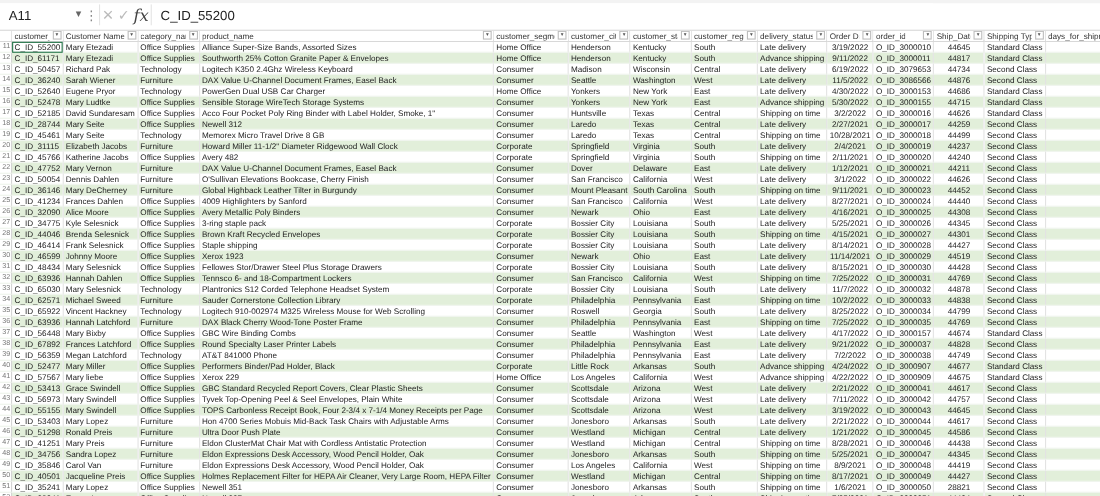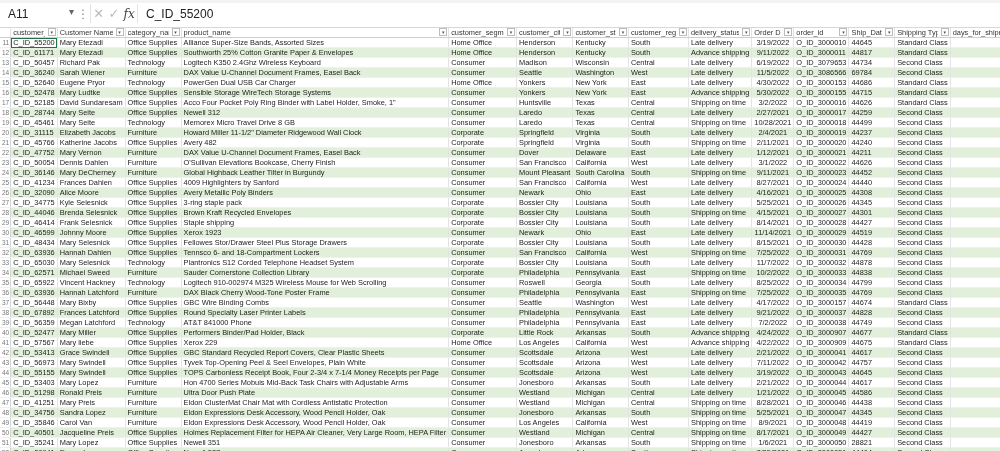--- a/index.html
+++ b/index.html
@@ -7,34 +7,34 @@
   body { font-family: "Liberation Sans", sans-serif; color: #222; position: relative; }
 
   .topstrip { position: absolute; left: 0; top: 0; width: 1000px; height: 3px; background: #f3f3f3; }
 
   .formula-bar { position: absolute; left: 0; top: 3px; width: 848px; height: 21px; background: #ffffff; display: flex; align-items: center; }
   .name-box { position: relative; width: 73px; height: 19px; margin-left: 3px; display: flex; align-items: center; font-size: 12px; padding-left: 5px; color: #222; }
   .name-box .chev { position: absolute; right: 2px; top: 2px; font-size: 10px; color: #666; }
   .fb-sep { width: 14px; text-align: center; color: #888; font-size: 12px; }
   .fb-icons { width: 48px; height: 19px; display: flex; align-items: center; justify-content: space-around; border-left: 1px solid #e4e4e4; border-right: 1px solid #e4e4e4; }
   .fb-icons span { font-size: 13px; color: #bbb; }
-  .fb-icons .fx { color: #444; font-family: "DejaVu Serif", serif; font-style: italic; font-size: 12px; }
+  .fb-icons .fx { color: #444; font-family: "DejaVu Serif", serif; font-style: italic; font-size: 15px; }
   .formula-input { flex: 1; height: 19px; margin-left: 4px; font-size: 12px; display: flex; align-items: center; padding-left: 4px; color: #222; }
 
   .grid { position: absolute; left: 0; top: 27px; width: 1000px; height: 424px; overflow: hidden; border-top: 1px solid #d8d8d8; }
   table { border-collapse: collapse; table-layout: fixed; font-size: 7.4px; }
   td, th { height: 9px; line-height: 9px; white-space: nowrap; overflow: hidden; padding: 0 2px; border-right: 1px solid #e3e3e3; }
   th { font-weight: normal; text-align: left; color: #333; background: #fff; border-bottom: 1px solid #cfcfcf; height: 9px; position: relative; }
   th .hdr-text { display: inline-block; max-width: calc(100% - 10px); overflow: hidden; vertical-align: top; }
   th .filter-btn { position: absolute; right: 1px; top: 0px; width: 8px; height: 8px; border: 1px solid #bdbdbd; background: #fff; font-size: 5px; line-height: 6px; text-align: center; color: #555; }
   td.rownum { width: 10px; color: #777; text-align: right; padding-right: 1px; background: #fff; border-right: 1px solid #d4d4d4; font-size: 6.5px; }
   th.corner { background: #fff; }
   tr.band td.cell { background: #e2efda; }
   tr.band td.rownum { background: #fff; }
-  td.num { text-align: left; }
+  td.num { text-align: center; }
   td.date { text-align: center; }
   td.active { outline: 1.5px solid #217346; outline-offset: -1px; }
   tr.datarow td { border-bottom: 1px solid #edf3ea; }
 </style>
 </head>
 <body>
 
 <div class="topstrip"></div>
 
 <div class="formula-bar">
@@ -147,21 +147,21 @@
           <td class="cell">Sarah Wiener</td>
           <td class="cell">Furniture</td>
           <td class="cell">DAX Value U-Channel Document Frames, Easel Back</td>
           <td class="cell">Consumer</td>
           <td class="cell">Seattle</td>
           <td class="cell">Washington</td>
           <td class="cell">West</td>
           <td class="cell">Late delivery</td>
           <td class="cell date">11/5/2022</td>
           <td class="cell">O_ID_3086566</td>
-          <td class="cell num">69784</td>
+          <td class="cell num">44876</td>
           <td class="cell">Second Class</td>
           <td class="cell"></td>
         </tr>
         <tr class="datarow">
           <td class="rownum">15</td>
           <td class="cell">C_ID_52640</td>
           <td class="cell">Eugene Pryor</td>
           <td class="cell">Technology</td>
           <td class="cell">PowerGen Dual USB Car Charger</td>
           <td class="cell">Home Office</td>

